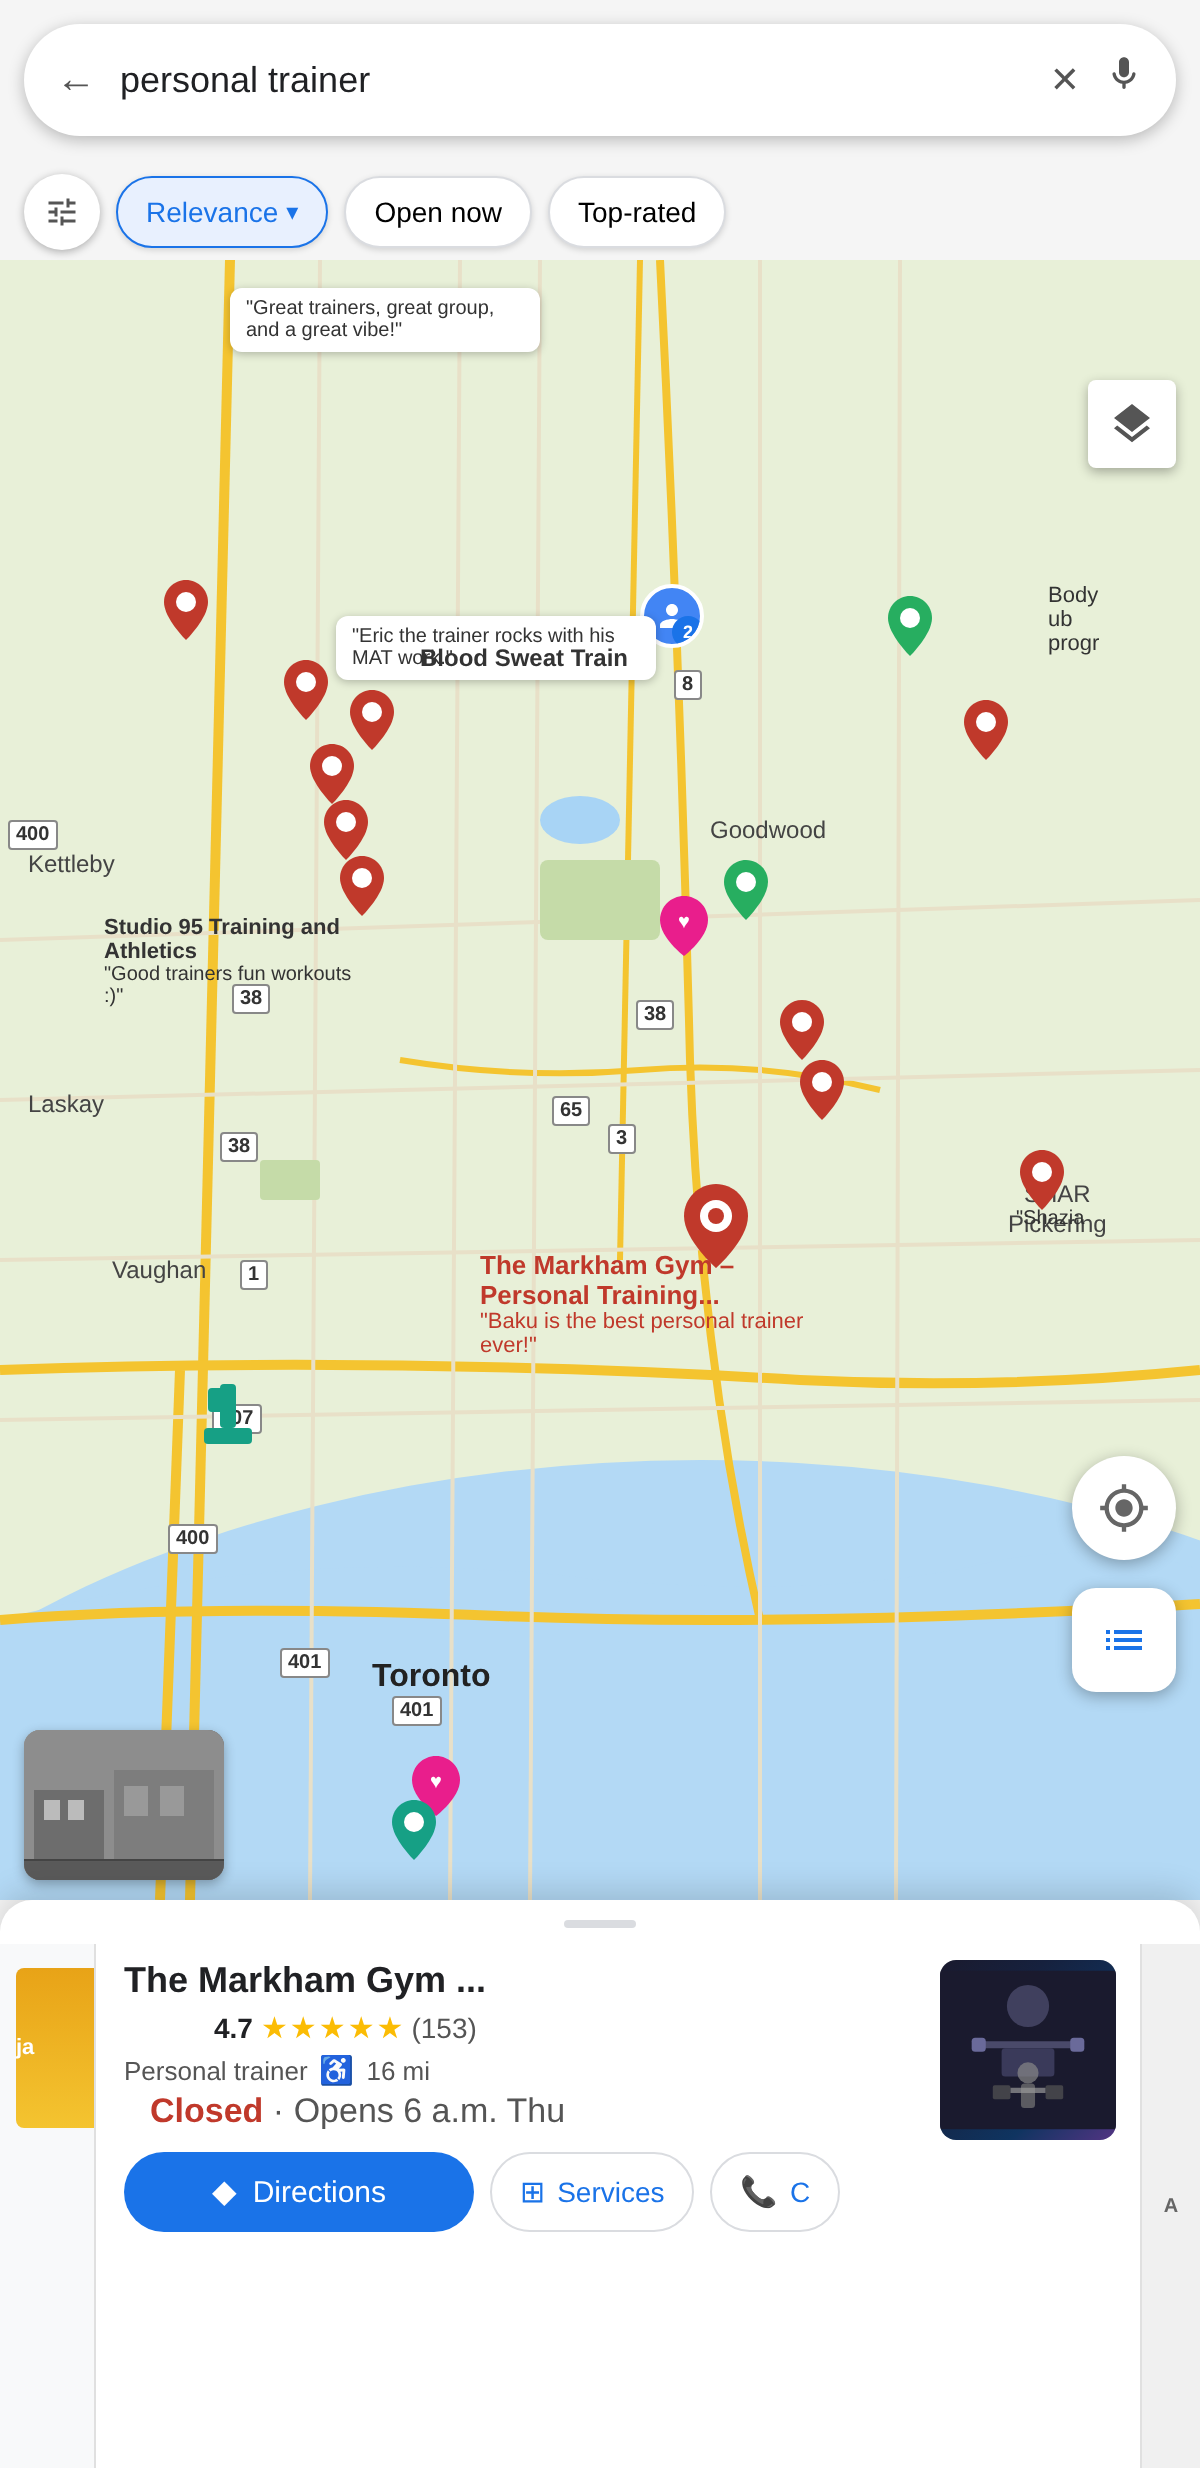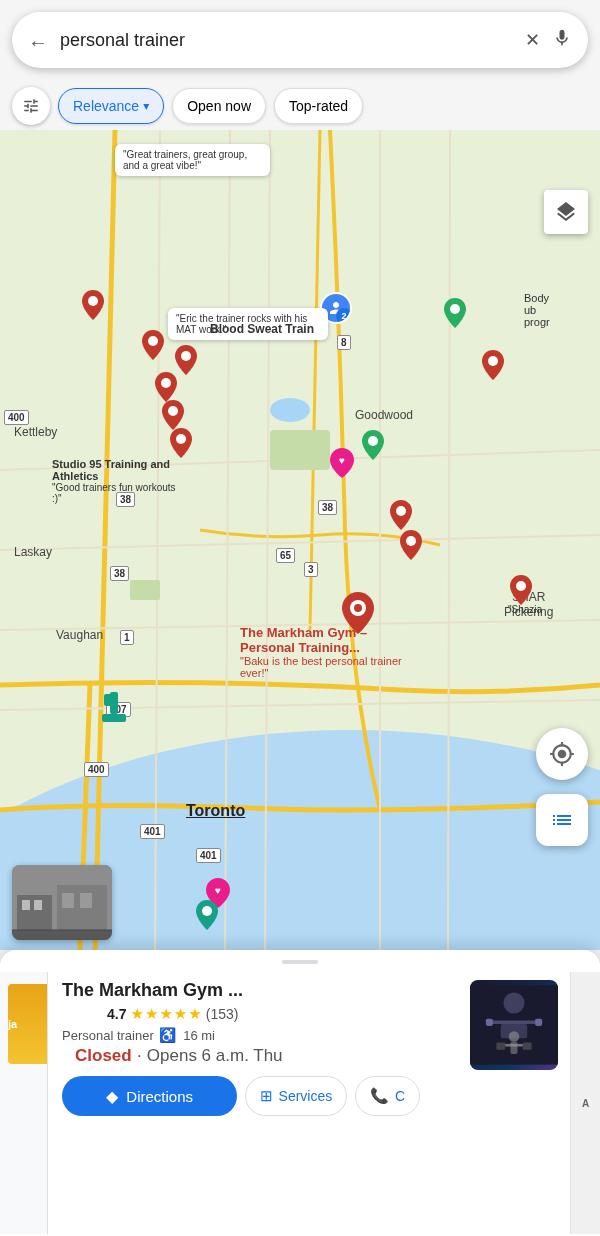--- a/index.html
+++ b/index.html
@@ -528,21 +528,21 @@
   <div class="road-marker" style="left:106px;top:572px;">407</div>
   <div class="road-marker" style="left:84px;top:632px;">400</div>
   <div class="road-marker" style="left:140px;top:694px;">401</div>
   <div class="road-marker" style="left:196px;top:718px;">401</div>
 
   <div class="map-label" style="left:14px;top:295px;">Kettleby</div>
   <div class="map-label" style="left:14px;top:415px;">Laskay</div>
   <div class="map-label" style="left:56px;top:498px;">Vaughan</div>
   <div class="map-label" style="left:355px;top:278px;">Goodwood</div>
   <div class="map-label" style="left:504px;top:475px;">Pickering</div>
-  <div class="map-label city" style="left:186px;top:672px;text-decoration:underline;">Toronto</div>
+  <div class="map-label city" style="left:186px;top:700px;">Toronto</div>
   <div class="map-label" style="left:512px;top:460px;">SHAR</div>
 
   <div class="user-badge" style="left:320px;top:162px;">
     <svg width="18" height="18" viewBox="0 0 24 24" fill="white">
         <path d="M12 12c2.21 0 4-1.79 4-4s-1.79-4-4-4-4 1.79-4 4 1.79 4 4 4zm0 2c-2.67 0-8 1.34-8 4v2h16v-2c0-2.66-5.33-4-8-4z"></path>
       </svg>
     <div class="badge-count">2</div>
   </div>
 
   <div style="position:absolute;left:115px;top:14px;background:white;border-radius:6px;padding:5px 8px;font-size:10px;color:#333;max-width:155px;box-shadow:0 1px 4px rgba(0,0,0,0.25);">"Great trainers, great group, and a great vibe!"</div>

